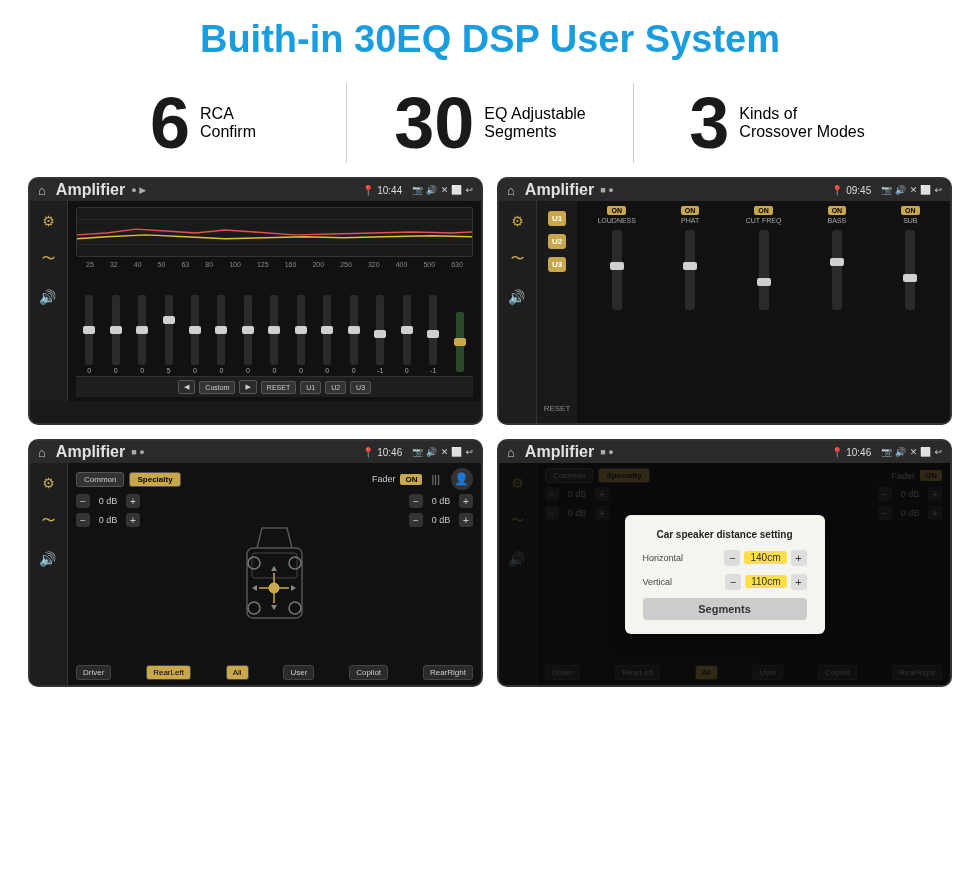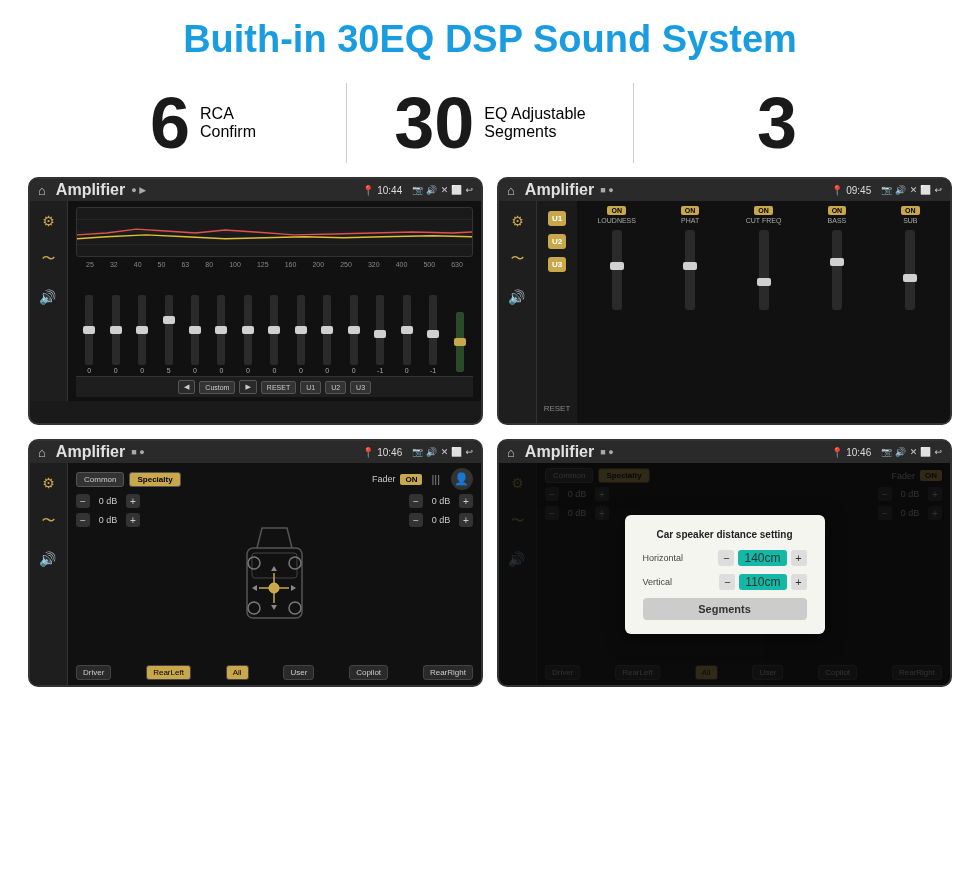--- a/index.html
+++ b/index.html
@@ -463,23 +463,23 @@
       background: #ddd;
       border-radius: 3px;
       display: flex;
       align-items: center;
       justify-content: center;
       font-size: 11px;
       color: #333;
     }
 
     .dial-value {
-      font-size: 12px;
+      font-size: 10px;
       color: #333;
-      background: #14b8a6;
+      background: #fde047;
       padding: 1px 6px;
       border-radius: 3px;
       min-width: 40px;
       text-align: center;
     }
 
     .confirm-btn {
       background: #ccc;
       border-radius: 4px;
       padding: 5px 20px;
@@ -493,41 +493,45 @@
 
     
     .grid-line {
       stroke: #2a3a2a;
       stroke-width: 0.5;
     }
   </style>
 </head>
 <body>
 
-<h1 class="main-title">Buith-in 30EQ DSP Sound System</h1>
+<h1 class="main-title">Buith-in 30EQ DSP User System</h1>
 
 <div class="stats-row">
   <div class="stat-item">
     <span class="stat-number">6</span>
     <div>
       <div>RCA</div>
       <div>Confirm</div>
     </div>
   </div>
   <div class="stat-divider"></div>
   <div class="stat-item">
     <span class="stat-number">30</span>
     <div>
       <div>EQ Adjustable</div>
       <div>Segments</div>
     </div>
   </div>
   <div class="stat-divider"></div>
   <div class="stat-item">
     <span class="stat-number">3</span>
+    <div>
+      <div>Kinds of</div>
+      <div>Crossover Modes</div>
+    </div>
   </div>
 </div>
 
 <div class="screens-grid">
 
   <div class="screen-container">
     <div class="status-bar">
       <span class="home-icon">⌂</span>
       <span class="app-title">Amplifier</span>
       <span class="dots">● ▶</span>

